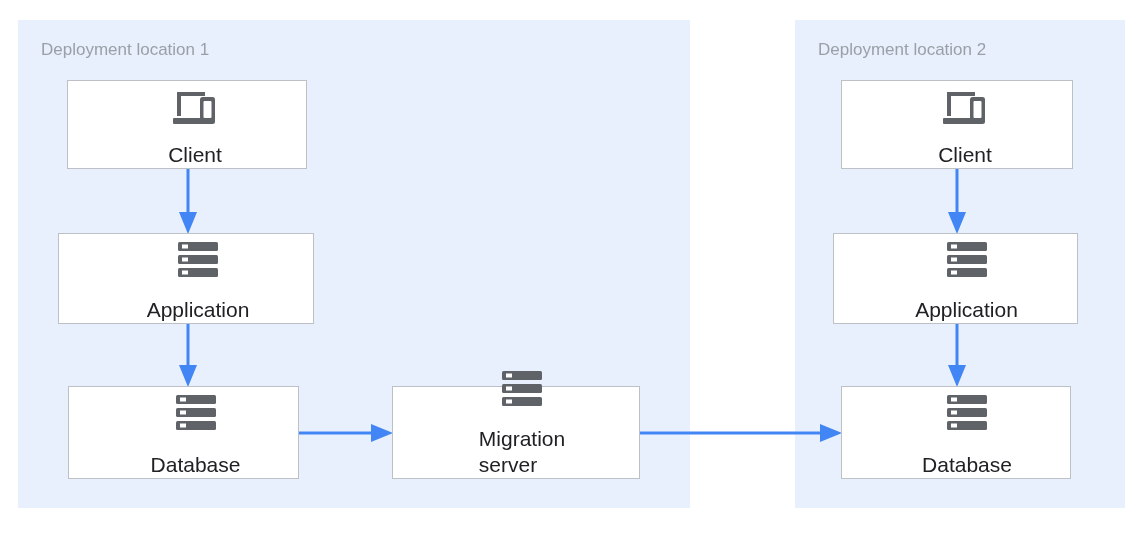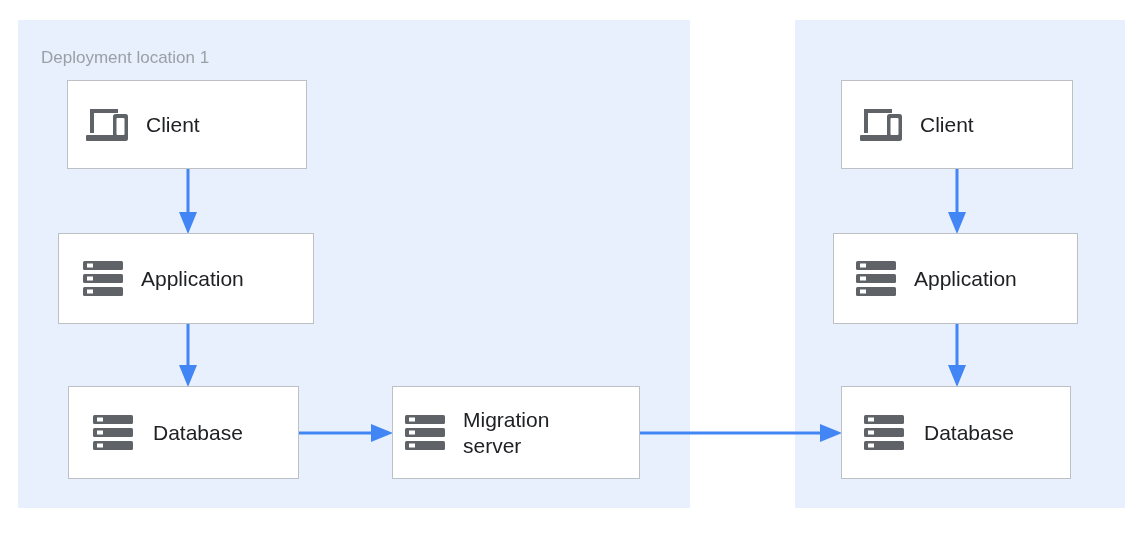--- a/index.html
+++ b/index.html
@@ -36,23 +36,23 @@
     white-space: nowrap;
     font-family: "Liberation Sans", sans-serif;
   }
 
   .node {
     position: absolute;
     background: #FFFFFF;
     border: 1px solid #BDC1C6;
     box-sizing: border-box;
     display: flex;
-    flex-direction: row;
+    flex-direction: column;
     align-items: center;
-    justify-content: flex-start;
+    justify-content: flex-end;
   }
 
   .node-icon {
     flex: 0 0 auto;
     display: flex;
     align-items: center;
     justify-content: center;
   }
 
   .node-label {
@@ -61,21 +61,21 @@
     font-size: 21px;
     line-height: 26px;
     font-family: "Liberation Sans", sans-serif;
     white-space: pre-line;
   }
 
   
   #zone-1 { left: 18px;  top: 20px; width: 672px; height: 488px; }
   #zone-2 { left: 795px; top: 20px; width: 330px; height: 488px; }
 
-  #zone-1-label { left: 41px;  top: 48px; text-align: right; }
+  #zone-1-label { left: 41px;  top: 40px; text-align: right; }
   #zone-2-label { left: 818px; top: 40px; }
 
   
   #node-client-1      { left: 67px;  top: 80px;  width: 240px; height: 89px;  padding-left: 16px; gap: 14px; }
   #node-application-1 { left: 58px;  top: 233px; width: 256px; height: 91px;  padding-left: 24px; gap: 18px; }
   #node-database-1    { left: 68px;  top: 386px; width: 231px; height: 93px;  padding-left: 24px; gap: 20px; }
 
   
   #node-migration     { left: 392px; top: 386px; width: 248px; height: 93px;  padding-left: 12px; gap: 18px; }
 
@@ -93,20 +93,21 @@
 </style>
 </head>
 <body>
 
 <div id="diagram">
 
   <div class="zone" id="zone-1"></div>
   <div class="zone" id="zone-2"></div>
 
   <div class="zone-label" id="zone-1-label">Deployment location 1</div>
+  <div class="zone-label" id="zone-2-label">Deployment location 2</div>
 
   <div class="connector" style="left:178px; top:168px; width:20px; height:68px;">
     <svg width="20" height="68" viewBox="0 0 20 68">
       <line x1="10" y1="0" x2="10" y2="50" stroke="#4285F4" stroke-width="3"></line>
       <polygon points="10,66 1,44 19,44" fill="#4285F4"></polygon>
     </svg>
   </div>
 
   <div class="connector" style="left:178px; top:323px; width:20px; height:66px;">
     <svg width="20" height="66" viewBox="0 0 20 66">

